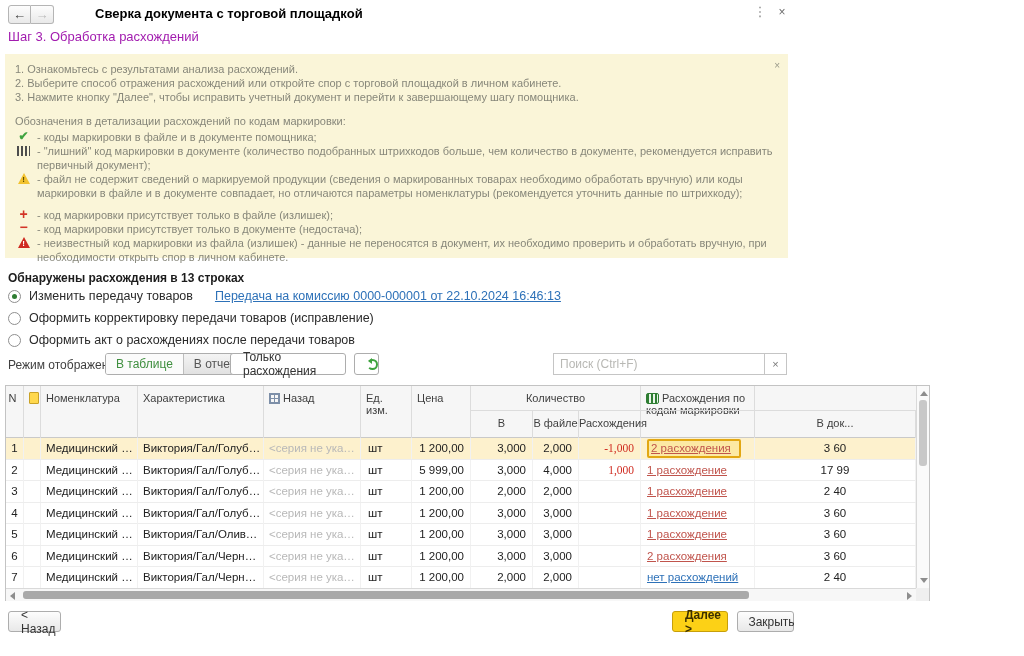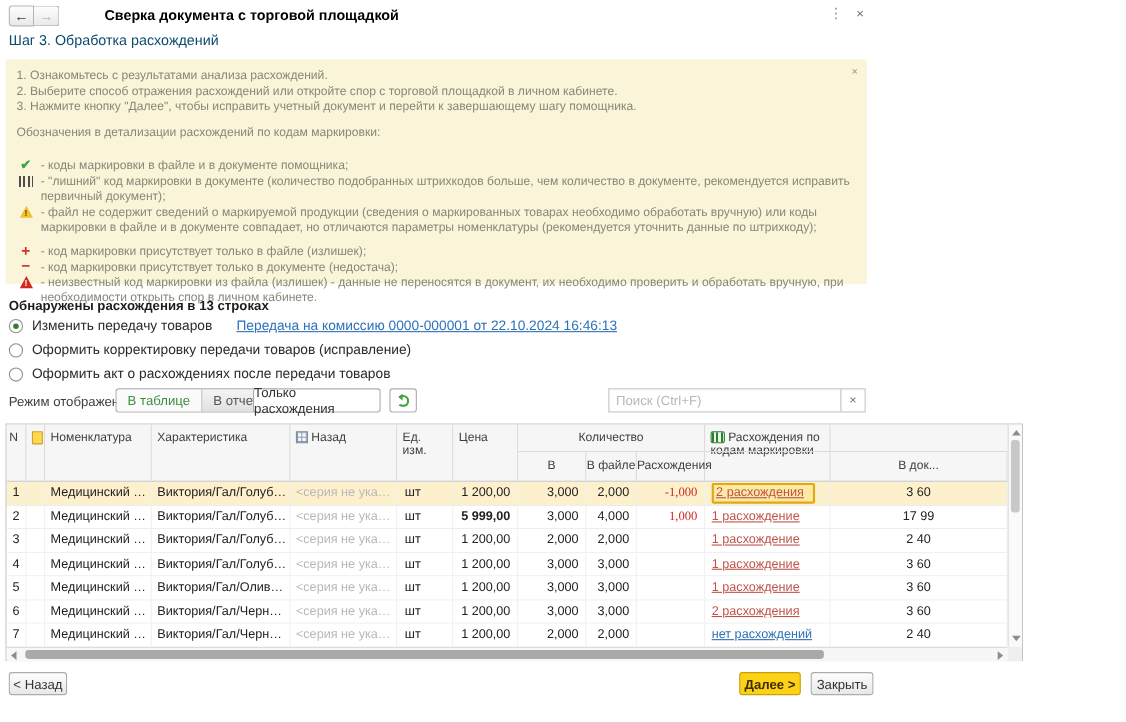--- a/index.html
+++ b/index.html
@@ -20,30 +20,30 @@
     width:23px; height:19px; border:1px solid #b5b5b5;
     background: linear-gradient(#fdfdfd,#e9e9e9);
     display:flex; align-items:center; justify-content:center;
     font-size:13px; color:#3c3c3c; cursor:pointer;
   }
   .navbtn:first-child { border-radius:3px 0 0 3px; }
   .navbtn:last-child { border-radius:0 3px 3px 0; border-left:none; color:#bcbcbc; }
   .wintitle { left:95px; top:6px; font-size:13px; font-weight:bold; color:#000; }
   .menu-dots { left:752px; top:4px; width:16px; height:18px; color:#8a8a8a; font-size:13px; text-align:center; cursor:pointer; }
   .win-x { left:775px; top:5px; width:14px; height:16px; color:#6e6e6e; font-size:12px; text-align:center; cursor:pointer; }
-  .steptitle { left:8px; top:29px; font-size:13px; color:#0c4a6e; }
+  .steptitle { left:8px; top:29px; font-size:13px; color:#a21caf; }
 
   
   .infobox {
     left:5px; top:54px; width:783px; height:204px;
     background:#faf5d8; padding:8px 12px 6px 10px;
     color:#87877a; font-size:11px; line-height:14px;
   }
   .infobox .iline { white-space:nowrap; }
-  .legend-title { margin-top:10px; margin-bottom:16px; }
+  .legend-title { margin-top:10px; margin-bottom:2px; }
   .lrow { display:flex; gap:5px; align-items:flex-start; }
   .lrow.gap { margin-top:8px; }
   .licon { width:17px; flex:0 0 17px; text-align:center; position:relative; height:14px; }
   .ltext { flex:1; }
   .infobox-x { right:8px; top:5px; color:#9a9a8a; font-size:10px; cursor:pointer; }
 
   .check-g { color:#3fa33f; font-weight:bold; font-size:12px; line-height:13px; }
   .bars {
     display:inline-block; width:13px; height:10px; margin-top:2px;
     background: repeating-linear-gradient(90deg, #4d4d4d 0 2px, transparent 2px 4px);
@@ -67,21 +67,21 @@
   a.doclink { color:#2d71b8; text-decoration:underline; margin-left:14px; cursor:pointer; }
 
   
   .modelabel { left:8px; top:358px; color:#3f3f3f; }
   .toggle { left:105px; top:353px; display:flex; height:22px; border:1px solid #adadad; border-radius:3px; overflow:hidden; }
   .tbtn { padding:0 10px; display:flex; align-items:center; font-size:12px; cursor:pointer; }
   .tbtn.active { background:#fbfbfb; color:#3f8f3f; }
   .tbtn.idle { background:linear-gradient(#f4f4f4,#e1e1e1); color:#555; border-left:1px solid #bdbdbd; }
   .btn {
     height:22px; border:1px solid #adadad; border-radius:3px; background:#fff;
-    display:flex; align-items:center; justify-content:center; font-size:12px; color:#333; cursor:pointer;
+    display:flex; align-items:center; justify-content:center; font-size:12px; color:#333; cursor:pointer;padding-left:12px;
   }
   .onlydiff { left:230px; top:353px; width:116px; }
   .refresh { left:354px; top:353px; width:25px; }
   .arc { width:11px; height:11px; border:2px solid #3fa33f; border-radius:50%; border-left-color:transparent; position:relative; }
   .arc::after { content:""; position:absolute; left:-4px; top:-3px; border:3px solid transparent; border-right:4px solid #3fa33f; }
   .search { left:553px; top:353px; width:212px; height:22px; border:1px solid #c5c5c5; padding:0 6px; font-size:12px; font-family:"Liberation Sans",sans-serif; color:#333; }
   .search::placeholder { color:#b8b8b4; }
   .searchx { left:764px; top:353px; width:23px; height:22px; border:1px solid #c5c5c5; background:#fff; display:flex; align-items:center; justify-content:center; color:#777; font-size:11px; cursor:pointer; }
 
   
@@ -240,21 +240,21 @@
         <div class="tcell linkcell" style="left: 635px; width: 114px;"><span class="hlbox"><a class="red">2 расхождения</a></span></div>
         <div class="tcell ta-c" style="left: 749px; width: 161px;">3 60</div>
       </div>
       <div class="trow">
         <div class="tcell ta-c" style="left: 0px; width: 18px;">2</div>
         <div class="tcell " style="left: 18px; width: 17px;"></div>
         <div class="tcell ellip" style="left: 35px; width: 97px;">Медицинский ко...</div>
         <div class="tcell ellip" style="left: 132px; width: 126px;">Виктория/Гал/Голубой/...</div>
         <div class="tcell ellip series" style="left: 258px; width: 97px;">&lt;серия не указыва...</div>
         <div class="tcell pl6" style="left: 355px; width: 51px;">шт</div>
-        <div class="tcell ta-r" style="left: 406px; width: 59px; font-weight: bold;">5 999,00</div>
+        <div class="tcell ta-r" style="left: 406px; width: 59px;">5 999,00</div>
         <div class="tcell ta-r" style="left: 465px; width: 62px;">3,000</div>
         <div class="tcell ta-r" style="left: 527px; width: 46px;">4,000</div>
         <div class="tcell ta-r neg" style="left: 573px; width: 62px;">1,000</div>
         <div class="tcell linkcell" style="left: 635px; width: 114px;"><a class="red">1 расхождение</a></div>
         <div class="tcell ta-c" style="left: 749px; width: 161px;">17 99</div>
       </div>
       <div class="trow">
         <div class="tcell ta-c" style="left: 0px; width: 18px;">3</div>
         <div class="tcell " style="left: 18px; width: 17px;"></div>
         <div class="tcell ellip" style="left: 35px; width: 97px;">Медицинский ко...</div>

